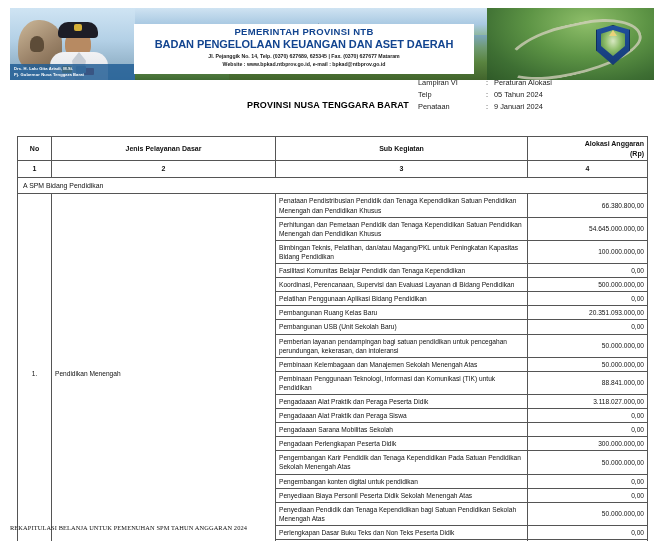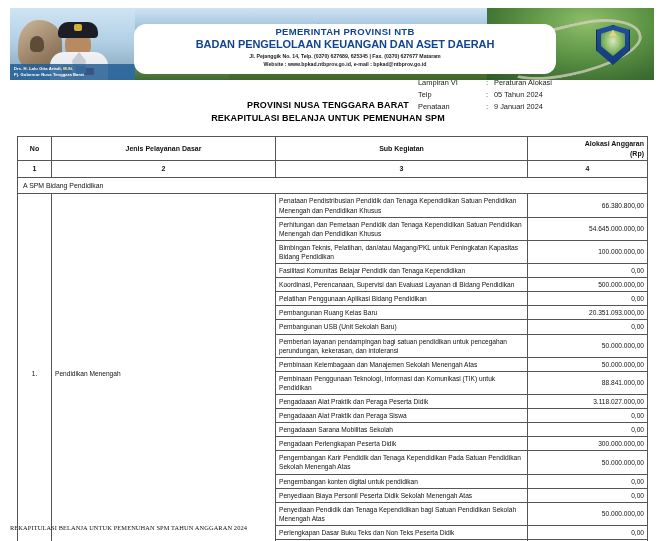--- a/index.html
+++ b/index.html
@@ -113,23 +113,23 @@
     font-size: 4.1px;
     font-weight: bold;
     line-height: 1.5;
     letter-spacing: .1px;
   }
 
   
   .title-plate {
     position: absolute;
     left: 124px; top: 16px;
-    width: 422px; height: 50px;
+    width: 340px; height: 50px;
     background: #ffffff;
-    border-radius: 12px;
+    border-radius: 0;
     text-align: center;
     padding-top: 3px;
   }
   .tp-line1 {
     color: #12448f; font-size: 9.5px; font-weight: bold;
     letter-spacing: .3px; line-height: 1.15;
   }
   .tp-line2 {
     color: #12448f; font-size: 11px; font-weight: bold;
     letter-spacing: -.1px; line-height: 1.2; margin-top: 0px;
@@ -298,21 +298,20 @@
     </div>
     <div class="lamp-row">
       <span class="lamp-label">Penataan</span>
       <span class="lamp-colon">:</span>
       <span class="lamp-val">9 Januari 2024</span>
     </div>
   </div>
 
   <div class="doc-title">
     <div>PROVINSI NUSA TENGGARA BARAT</div>
-    <div>REKAPITULASI BELANJA UNTUK PEMENUHAN SPM</div>
   </div>
 
   <div class="tbl-wrap">
     <table class="main">
       <colgroup>
         <col class="c-no">
           <col class="c-jenis">
           <col class="c-sub">
           <col class="c-alok">
       </colgroup>

